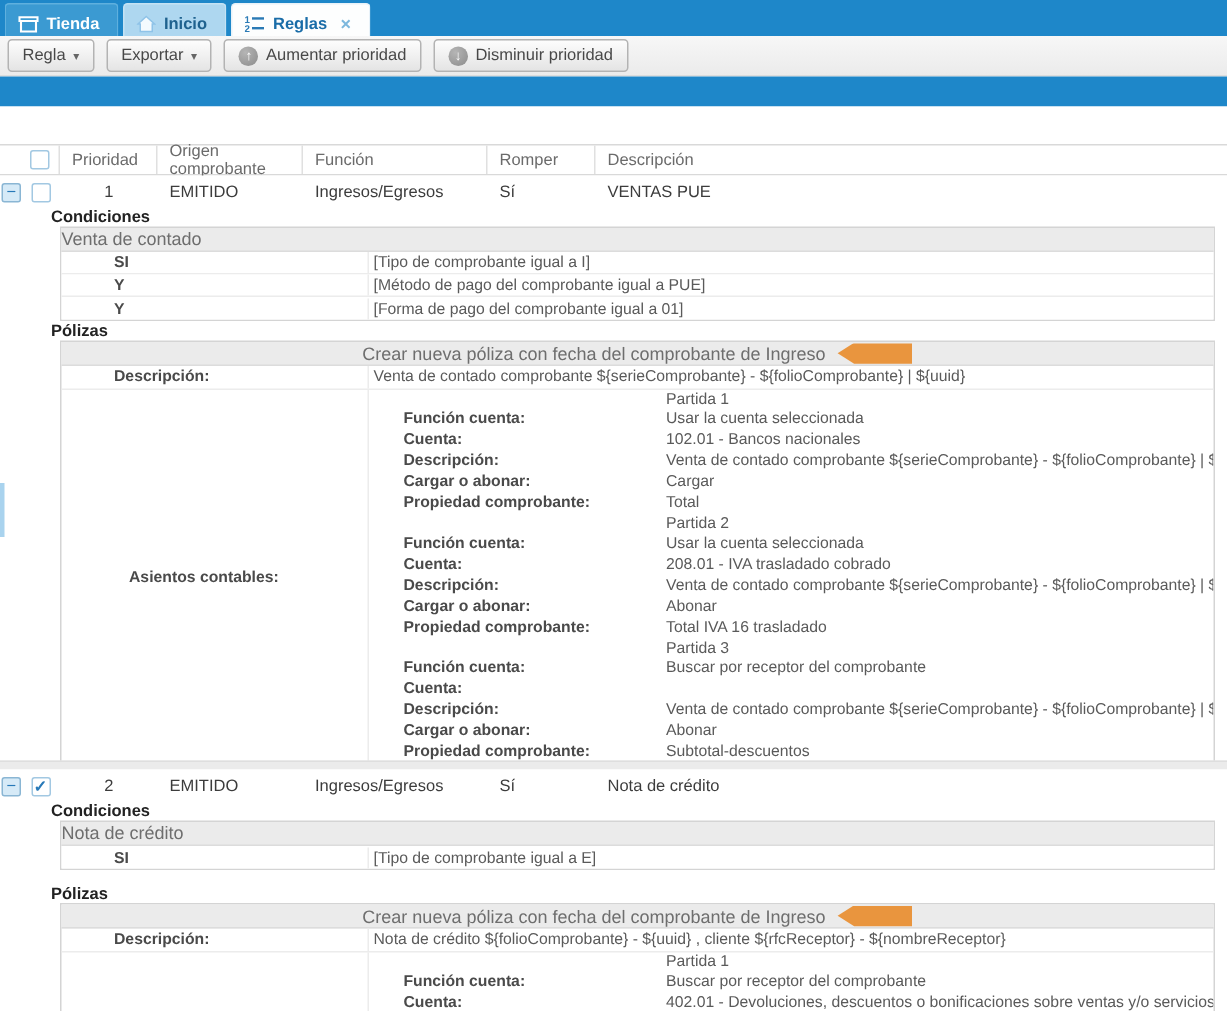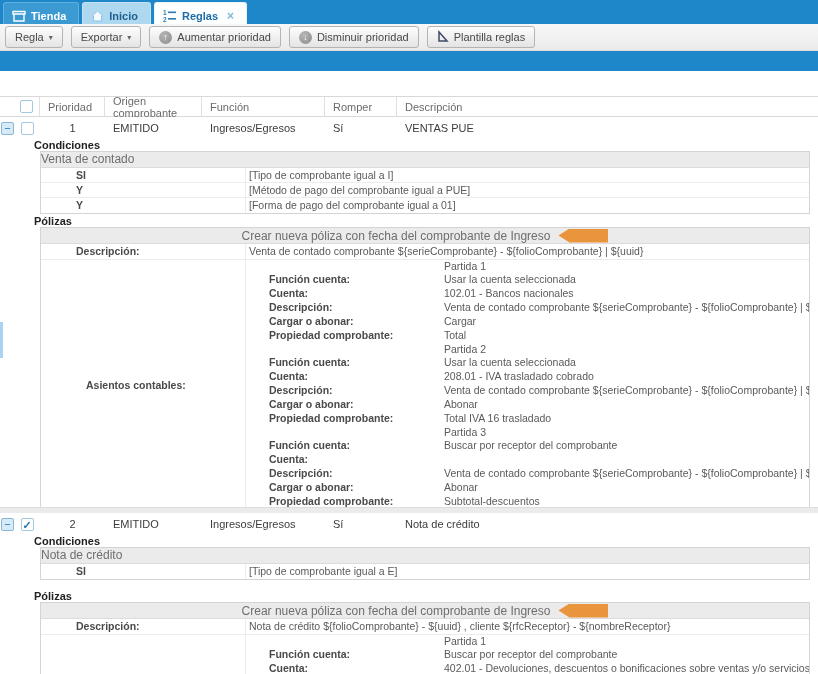--- a/index.html
+++ b/index.html
@@ -57,21 +57,21 @@
             color:#2779b8; font-size:11px; font-weight:bold; line-height:12px; text-align:center; }
 
   
   .section { position:absolute; left:0; width:818px; background:#fff; }
   .seclabel { margin-left:34px; height:12px; font-size:11px; font-weight:bold; color:#222; line-height:12px; }
   .mt1 { margin-top:1px; } .mt10 { margin-top:10px; }
 
   .ctable, .ptable { margin-left:40px; margin-right:8px; border:1px solid #d4d4d4; background:#fff; }
   .chead { height:16px; background:#ebebeb; border-bottom:1px solid #dcdcdc; }
   .chead-inner { width:510px; text-align:left; font-size:12px; color:#6e6e6e; line-height:15px; white-space:nowrap; }
-  .crow { height:15px; display:flex; border-bottom:1px solid #ececec; background:#fff; }
+  .crow { height:15px; display:flex; border-bottom:1px solid #ececec; background:#fff;align-items:center; }
   .crow:last-child { border-bottom:none; }
   .ccol1 { width:205px; border-right:1px solid #ececec; padding-left:35px; font-size:10.5px;
            font-weight:bold; color:#4a4a4a; line-height:14px; white-space:nowrap; }
   .ccol2 { flex:1; padding-left:3px; font-size:10.5px; color:#5a5a5a; line-height:14px;
            white-space:nowrap; overflow:hidden; }
 
   .phead { height:16px; background:#ebebeb; border-bottom:1px solid #dcdcdc;
            display:flex; align-items:center; justify-content:center; }
   .phead span.ptitle { font-size:12px; color:#6e6e6e; white-space:nowrap; }
   .orange-arrow { width:50px; height:14px; margin-left:8px; background:#e9953e;
@@ -142,28 +142,20 @@
       <span class="caret">▾</span>
     </button>
     <button class="tbtn">
       <span class="circ">↑</span>
       <span>Aumentar prioridad</span>
     </button>
     <button class="tbtn">
       <span class="circ">↓</span>
       <span>Disminuir prioridad</span>
     </button>
-    <button class="tbtn">
-      <span>
-        <svg width="12" height="12" viewBox="0 0 12 12">
-            <path d="M2 11 L10 11 L2 2 Z" fill="none" stroke="#3f4a63" stroke-width="1.5"></path>
-          </svg>
-      </span>
-      <span>Plantilla reglas</span>
-    </button>
   </div>
 
   <div class="blueband"></div>
   <div class="gridspacer"></div>
 
   <div class="gridheader">
     <div class="gh col-exp first"></div>
     <div class="gh col-chk">
         <span class="chkbox"></span>
       </div>

